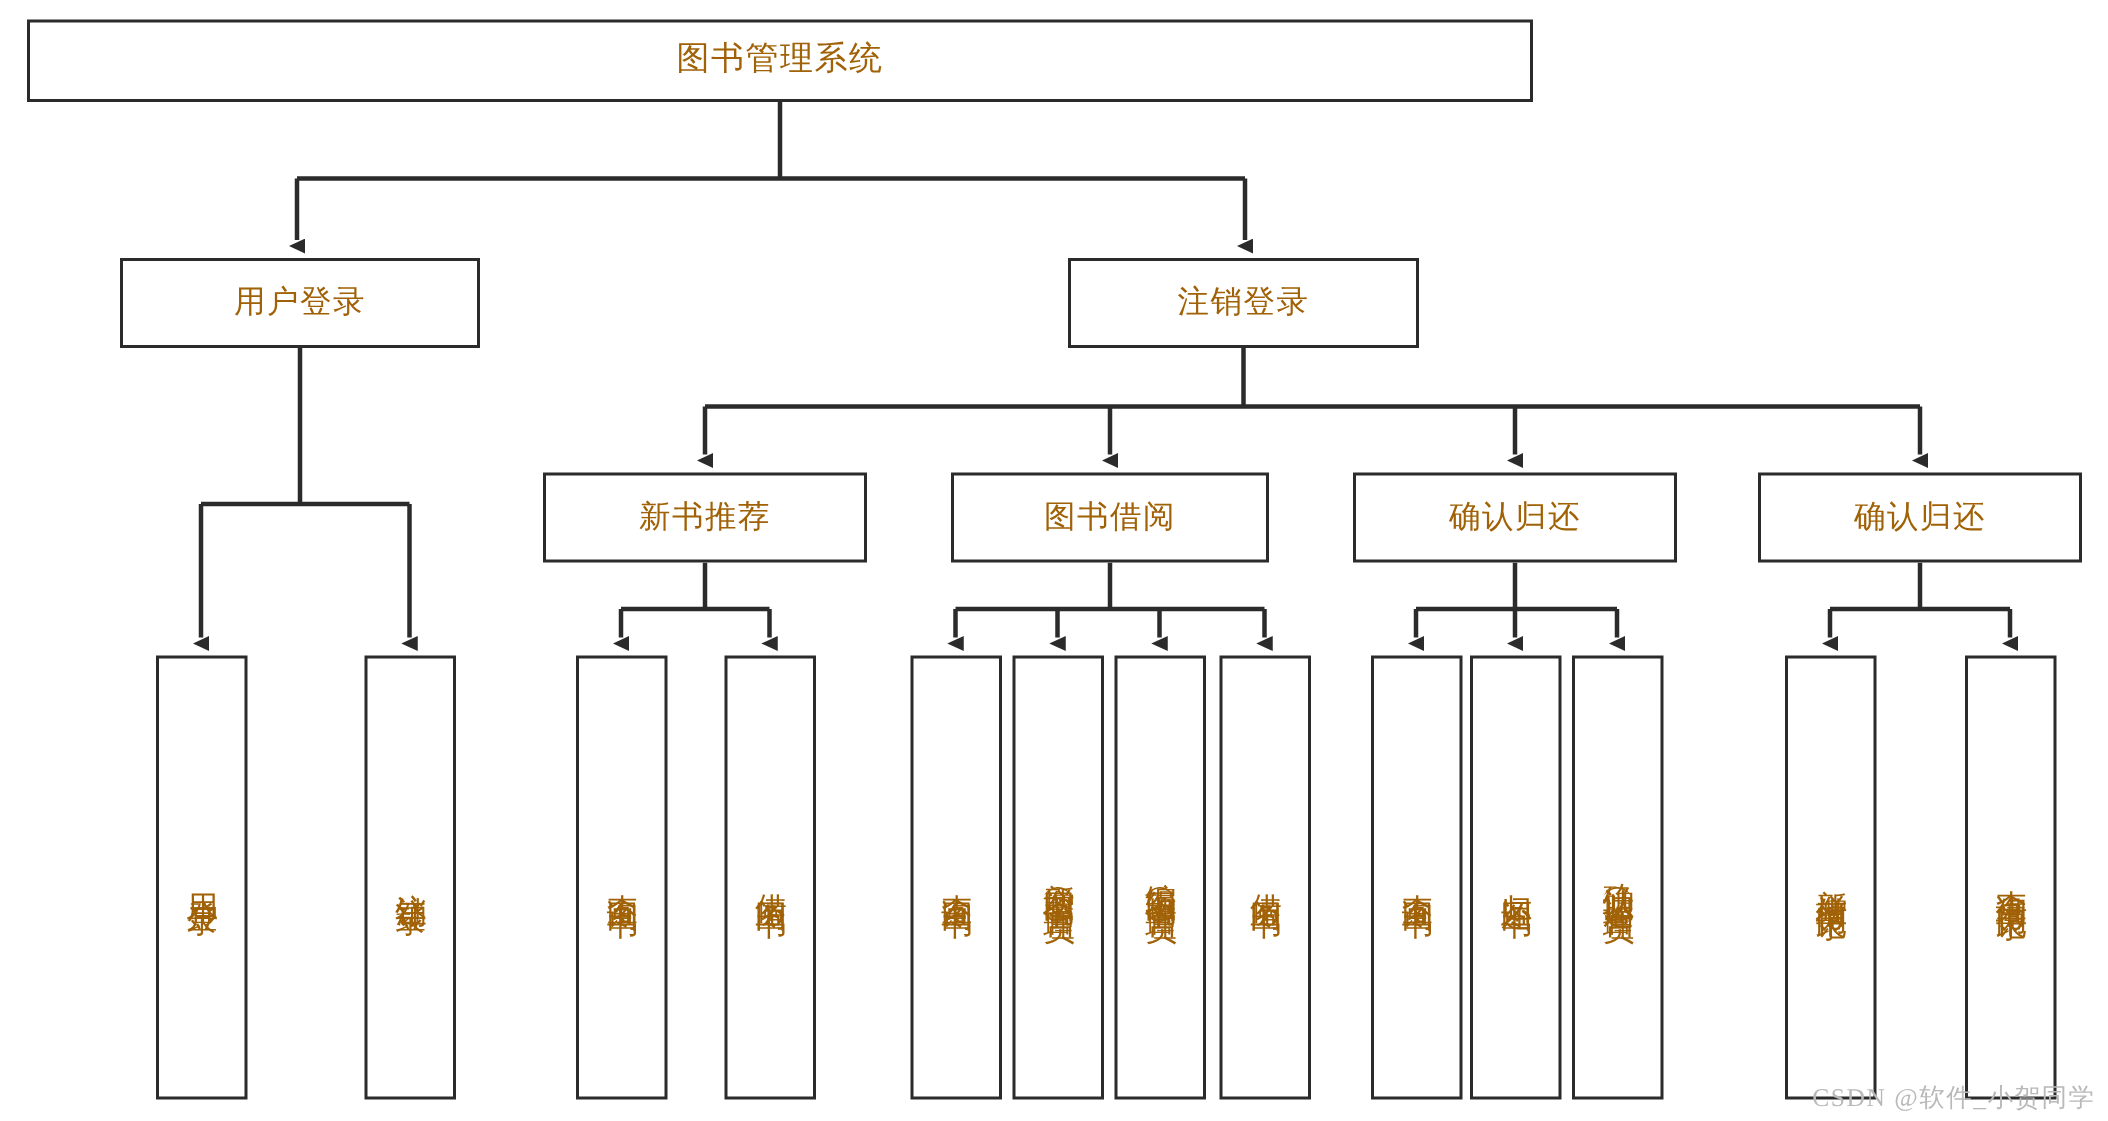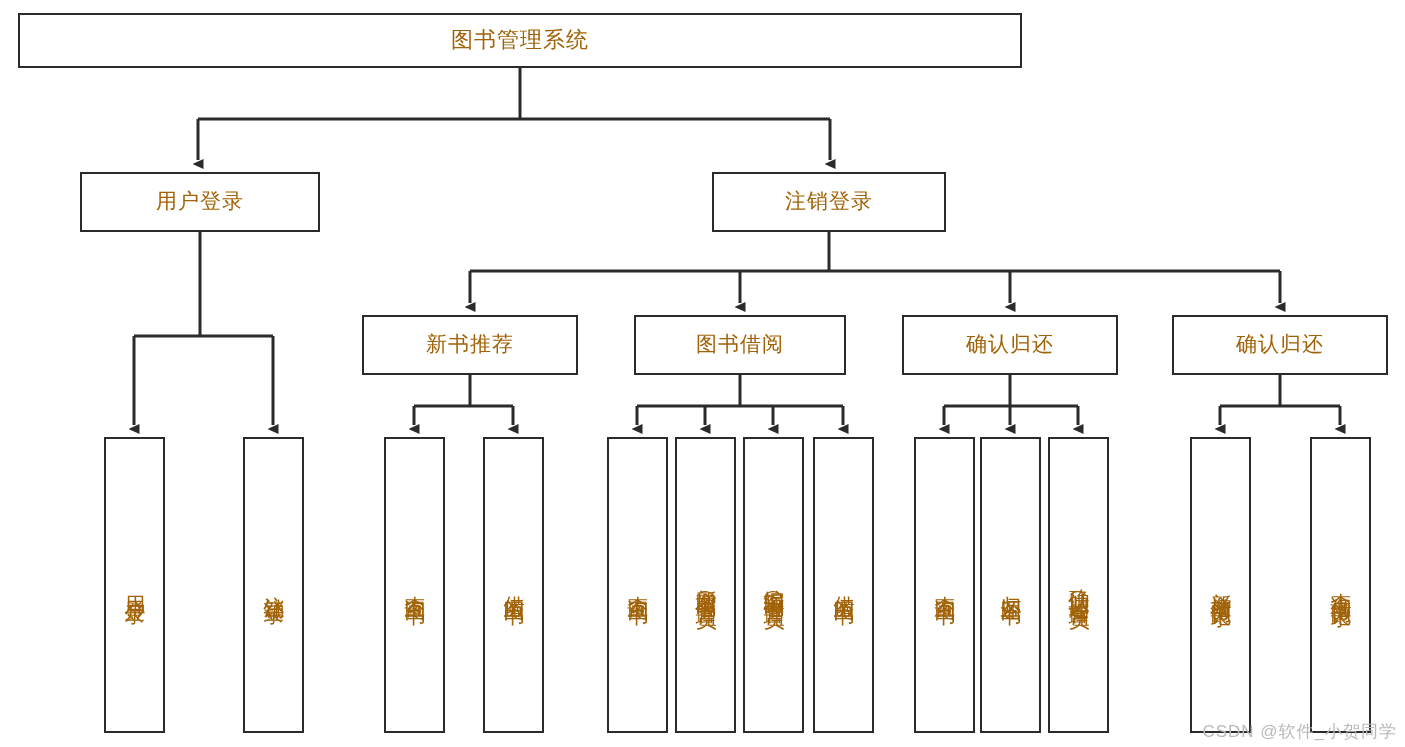--- a/index.html
+++ b/index.html
@@ -64,21 +64,21 @@
   .lvl2 { top: 315px; height: 60px; }
   .leaf { top: 437px; height: 296px; width: 61px; }
   .watermark {
     position: absolute;
     right: 8px;
     bottom: 4px;
     font-size: 17px;
     color: #b9b9b9;
     letter-spacing: 1px;
     white-space: nowrap;
-    font-family: Liberation Sans, sans-serif;
+    font-family: Liberation Serif, serif;
   }
 </style>
 </head>
 <body>
 
 <div id="canvas">
 
   <svg id="wires" viewBox="0 0 1405 747" xmlns="http://www.w3.org/2000/svg">
     <defs>
       <marker id="arrow" markerWidth="10" markerHeight="11" refX="1" refY="5.5" orient="auto" markerUnits="userSpaceOnUse">

